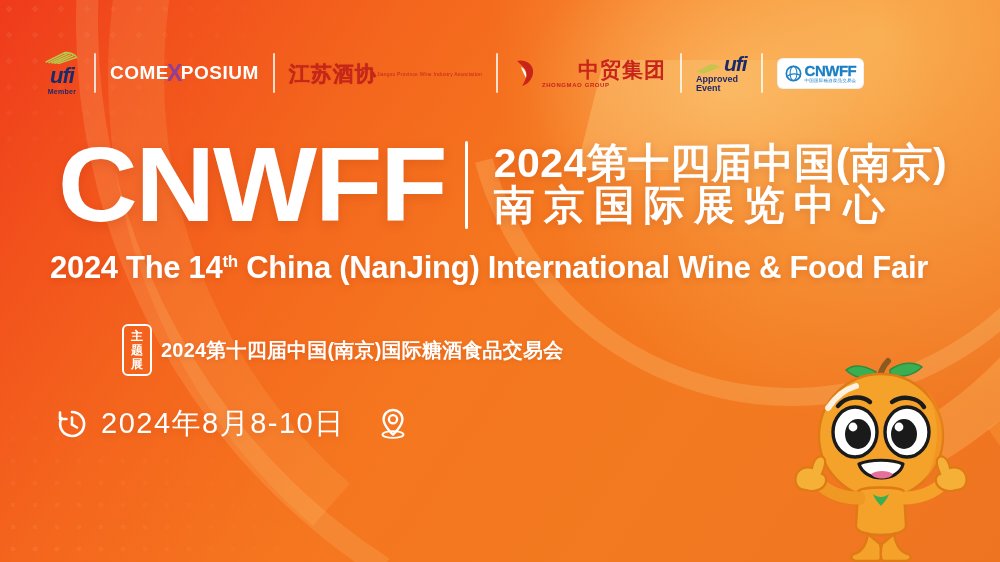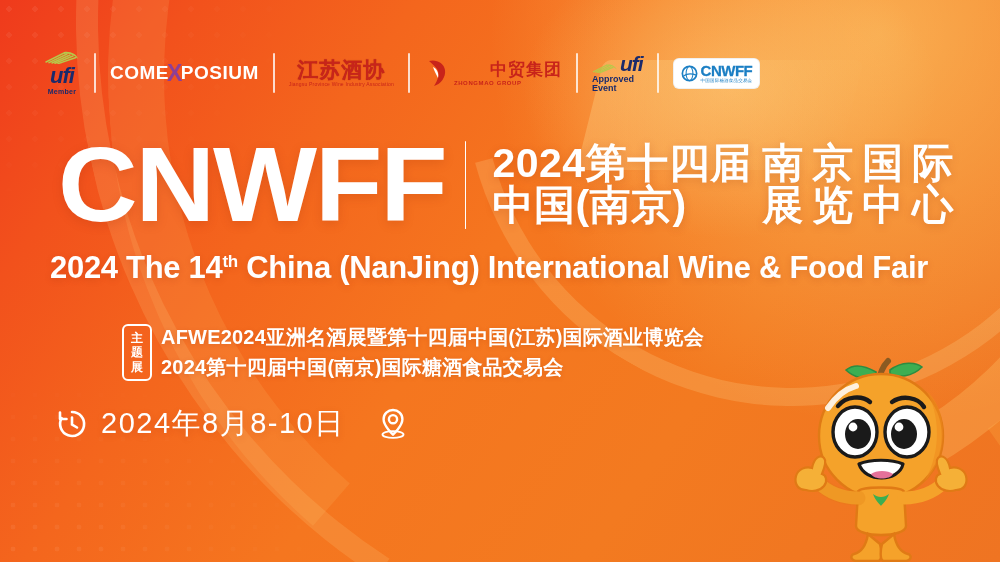--- a/index.html
+++ b/index.html
@@ -49,29 +49,29 @@
   .logo-sep{width:2px;height:40px;background:rgba(255,255,255,.78);margin:0 14px;border-radius:1px;}
 
   .ufi-member{display:flex;flex-direction:column;align-items:center;line-height:1;}
   .ufi-word{font-size:22px;font-weight:bold;color:#1b2a6b;letter-spacing:-1px;font-style:italic;}
   .ufi-sub{font-size:7px;font-weight:bold;color:#1b2a6b;letter-spacing:.3px;margin-top:1px;}
   .ufi-swoosh{width:36px;height:13px;margin-bottom:1px;}
 
   .comex{display:flex;align-items:center;font-size:19px;font-weight:bold;color:#fff;letter-spacing:.5px;}
   .comex .xmark{color:#8e3f96;font-size:23px;margin:0 -2px;}
 
-  .jsjx{display:flex;flex-direction:column;align-items:center;line-height:1;}
+  .jsjx{display:flex;align-items:center;line-height:1;}
   .jsjx-main{font-size:21px;font-weight:bold;color:#c8241a;letter-spacing:1px;
              text-shadow:0 0 1px rgba(120,10,10,.6);}
   .jsjx-sub{font-size:5px;color:#c8241a;letter-spacing:.2px;margin-top:2px;}
 
   .zm{display:flex;align-items:center;gap:4px;}
   .zm-mark{width:26px;height:30px;}
   .zm-txt{display:flex;flex-direction:column;line-height:1;}
-  .zm-cn{font-size:17px;font-weight:bold;color:#c8241a;letter-spacing:1px;padding-left:36px;}
+  .zm-cn{font-size:21px;font-weight:bold;color:#c8241a;letter-spacing:1px;padding-left:36px;}
   .zm-en{font-size:6px;font-weight:bold;color:#c8241a;letter-spacing:.6px;margin-top:2px;}
 
   .ufi-appr{display:flex;flex-direction:column;align-items:flex-start;line-height:1;}
   .ufi-appr .ufi-word2{font-size:21px;font-weight:bold;color:#1b2a6b;font-style:italic;letter-spacing:-1px;}
   .ufi-appr .ap{font-size:9px;font-weight:bold;color:#1b2a6b;margin-top:1px;}
   .ufi-appr .ev{font-size:9px;font-weight:bold;color:#1b2a6b;}
 
   .cnwff-badge{display:flex;align-items:center;gap:3px;background:#fff;border-radius:6px;
                padding:4px 7px;border:1px solid rgba(0,0,0,.06);}
   .cnwff-globe{width:17px;height:17px;}
@@ -82,21 +82,21 @@
 
   
   .headline{position:absolute;left:58px;top:136px;display:flex;align-items:center;}
   .cnwff-word{
     font-family:"Liberation Sans","DejaVu Sans",sans-serif;
     font-size:106px;font-weight:bold;color:#fff;line-height:.92;
     letter-spacing:-2px;transform:scaleX(1.04);transform-origin:left center;
     text-shadow:0 3px 10px rgba(150,40,0,.18);
   }
   .head-div{width:3px;height:88px;background:#fff;margin:0 26px 0 34px;border-radius:2px;}
-  .cn-title{display:flex;flex-direction:row;color:#fff;line-height:1.02;
+  .cn-title{display:flex;flex-direction:column;color:#fff;line-height:1.02;
             text-shadow:0 2px 8px rgba(150,40,0,.22);}
   .cn-l1{font-size:41px;font-weight:bold;letter-spacing:.5px;}
   .cn-l2{font-size:41px;font-weight:bold;letter-spacing:9px;}
 
   
   .en-line{position:absolute;left:50px;top:250px;color:#fff;font-size:31px;font-weight:bold;
            letter-spacing:-.3px;white-space:nowrap;text-shadow:0 2px 7px rgba(150,40,0,.2);}
   .en-line sup{font-size:17px;vertical-align:super;}
 
   
@@ -228,21 +228,20 @@
 
   <div class="en-line"><span>2024 The 14</span><sup>th</sup><span> China (NanJing) International Wine &amp; Food Fair</span></div>
 
   <div class="themes">
     <div class="theme-badge">
       <span>主</span>
       <span>题</span>
       <span>展</span>
     </div>
     <div class="theme-lines">
-      <div>AFWE2024亚洲名酒展暨第十四届中国(江苏)国际酒业博览会</div>
       <div>2024第十四届中国(南京)国际糖酒食品交易会</div>
     </div>
   </div>
 
   <div class="meta">
     <div class="meta-item">
       <svg width="32" height="32" viewBox="0 0 32 32">
         <path d="M16 4 A12 12 0 1 1 5.6 10.2" fill="none" stroke="#fff" stroke-width="2.6" stroke-linecap="round"></path>
         <path d="M4 4.5 L4 11 L10.5 11" fill="none" stroke="#fff" stroke-width="2.6" stroke-linecap="round" stroke-linejoin="round"></path>
         <path d="M16 9.5 L16 16.5 L21 19.5" fill="none" stroke="#fff" stroke-width="2.6" stroke-linecap="round"></path>

